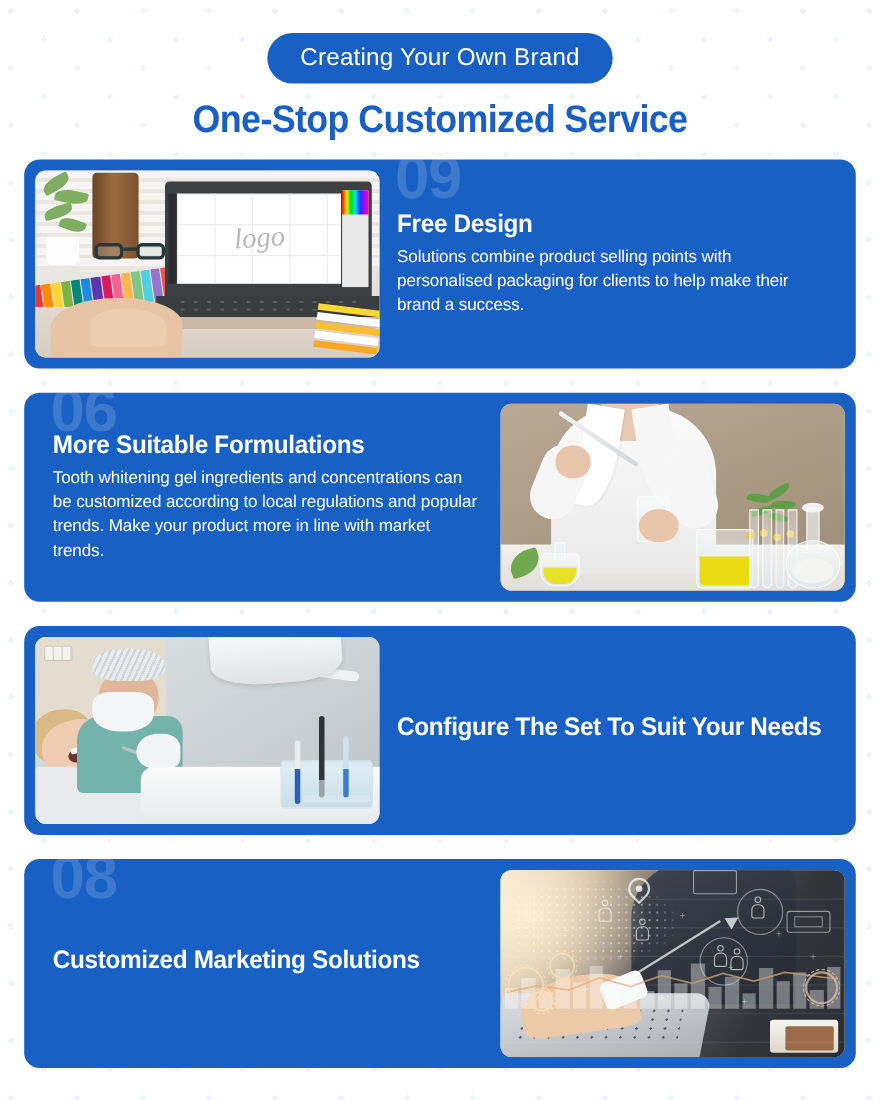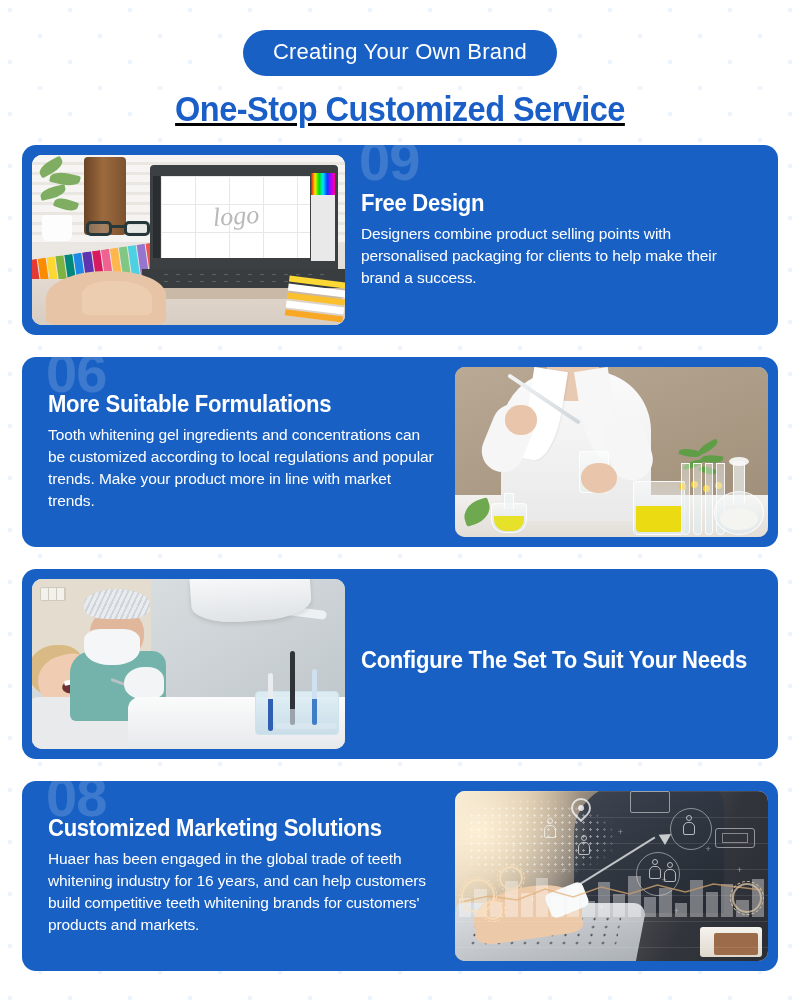--- a/index.html
+++ b/index.html
@@ -17,21 +17,20 @@
       radial-gradient(circle at 40px 36px, #eef4fb 2.4px, transparent 2.6px);
     background-size: 60px 52px, 60px 52px;
     position: relative;
     overflow: hidden;
   }
 
   
   .header {
     padding-top: 30px;
     text-align: center;
-    text-decoration: underline;
   }
 
   .badge {
     display: inline-block;
     background: #1860c4;
     color: #ffffff;
     font-size: 22px;
     line-height: 1;
     padding: 11px 30px 13px 30px;
     border-radius: 999px;
@@ -358,21 +357,21 @@
             <i style="background:#fff"></i>
             <i style="background:#fbc02d"></i>
           <i style="background:#fff"></i>
             <i style="background:#f9a825"></i>
         </div>
       </div>
     </div>
     <div class="card-body">
       <div class="watermark">09</div>
       <div class="card-title">Free Design</div>
-      <div class="card-text">Designers combine product selling points with personalised packaging for clients to help make their brand a success.</div>
+      <div class="card-text">Solutions combine product selling points with personalised packaging for clients to help make their brand a success.</div>
     </div>
   </div>
 
   <div class="card media-right">
     <div class="card-media">
       <div class="photo">
         <div class="p2-bg"></div>
         <div class="p2-table"></div>
         <div class="p2-coat"></div>
         <div class="p2-neck"></div>
@@ -553,17 +552,16 @@
           <span class="p4-plus" style="left:24%;top:62%">+</span>
           <span class="p4-plus" style="left:46%;top:66%">+</span>
           <span class="p4-plus" style="left:70%;top:68%">+</span>
           <span class="p4-plus" style="left:90%;top:44%">+</span>
         </div>
       </div>
     </div>
     <div class="card-body">
       <div class="watermark">08</div>
       <div class="card-title">Customized Marketing Solutions</div>
-      <div class="card-text">Huaer has been engaged in the global trade of teeth whitening industry for 16 years, and can help customers build competitive teeth whitening brands for customers' products and markets.</div>
     </div>
   </div>
 
 </div>
 
 </body></html>

